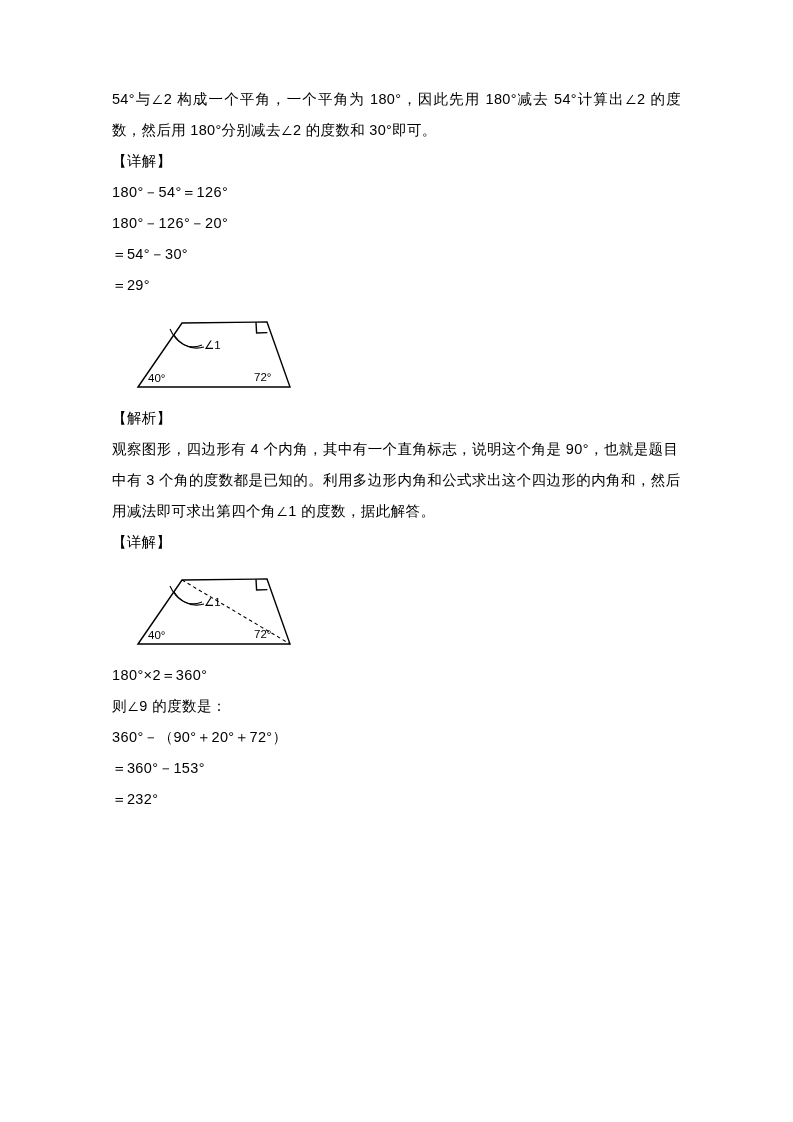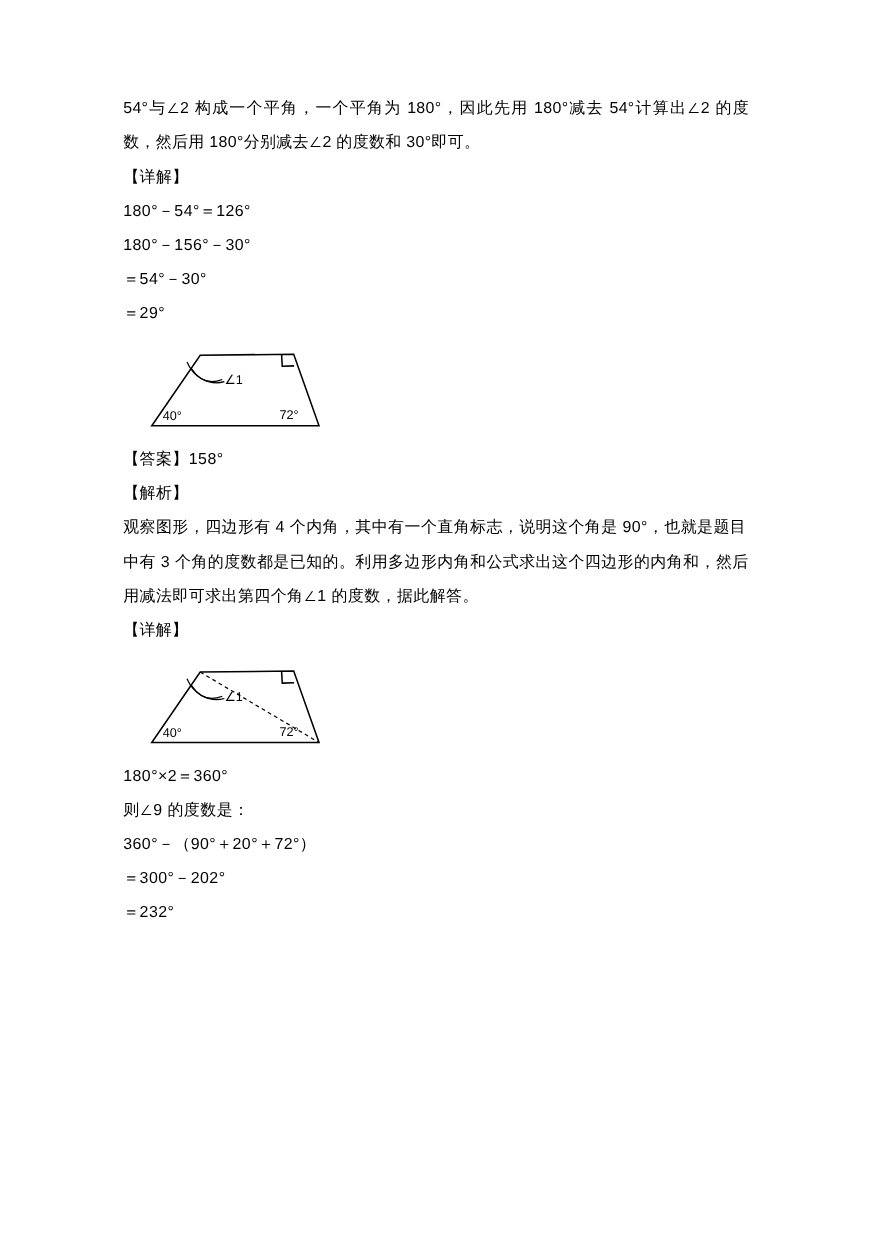--- a/index.html
+++ b/index.html
@@ -52,42 +52,41 @@
 </style>
 </head>
 <body>
 
 <div class="page">
 
   <div class="para">54°与∠2 构成一个平角，一个平角为 180°，因此先用 180°减去 54°计算出∠2 的度数，然后用 180°分别减去∠2 的度数和 30°即可。</div>
 
   <div class="line">【详解】</div>
   <div class="line">180°－54°＝126°</div>
-  <div class="line">180°－156°－30°</div>
+  <div class="line">180°－126°－20°</div>
   <div class="line">＝54°－30°</div>
   <div class="line">＝29°</div>
 
 
   <div class="fig-wrap">
     <svg width="200" height="92" viewBox="0 0 200 92">
 
       <path class="ln" d="M8,80 L52,16 L137,15 L160,80 Z"></path>
 
       <path class="ln" d="M126,15.2 L126.6,26 L137.4,25.6" stroke-width="1.1"></path>
 
       <path class="arc" d="M44,28 C52,40 62,42 72,38"></path>
       <path class="arc" d="M40,22 C46,36 60,44 74,40"></path>
       <text class="lbl" x="74" y="42">∠1</text>
       <text class="lbl" x="18" y="75">40°</text>
       <text class="lbl" x="124" y="74">72°</text>
     </svg>
   </div>
 
   <div class="line"></div>
-  <div class="line">【答案】158°</div>
   <div class="line">【解析】</div>
 
 
   <div class="line">观察图形，四边形有 4 个内角，其中有一个直角标志，说明这个角是 90°，也就是题目中有 3 个角的度数都是已知的。利用多边形内角和公式求出这个四边形的内角和，然后用减法即可求出第四个角∠1 的度数，据此解答。</div>
 
   <div class="para">【详解】</div>
 
   <div class="fig-wrap">
     <svg width="200" height="92" viewBox="0 0 200 92">
       <path class="ln" d="M8,80 L52,16 L137,15 L160,80 Z"></path>
@@ -98,17 +97,17 @@
       <text class="lbl" x="74" y="42">∠1</text>
       <text class="lbl" x="18" y="75">40°</text>
       <text class="lbl" x="124" y="74">72°</text>
     </svg>
   </div>
 
   <div class="line"></div>
   <div class="line">180°×2＝360°</div>
   <div class="line">则∠9 的度数是：</div>
   <div class="line">360°－（90°＋20°＋72°）</div>
-  <div class="line">＝300°－202°</div>
+  <div class="line">＝360°－153°</div>
 
   <div class="line">＝232°</div>
 
 </div>
 
 </body></html>

